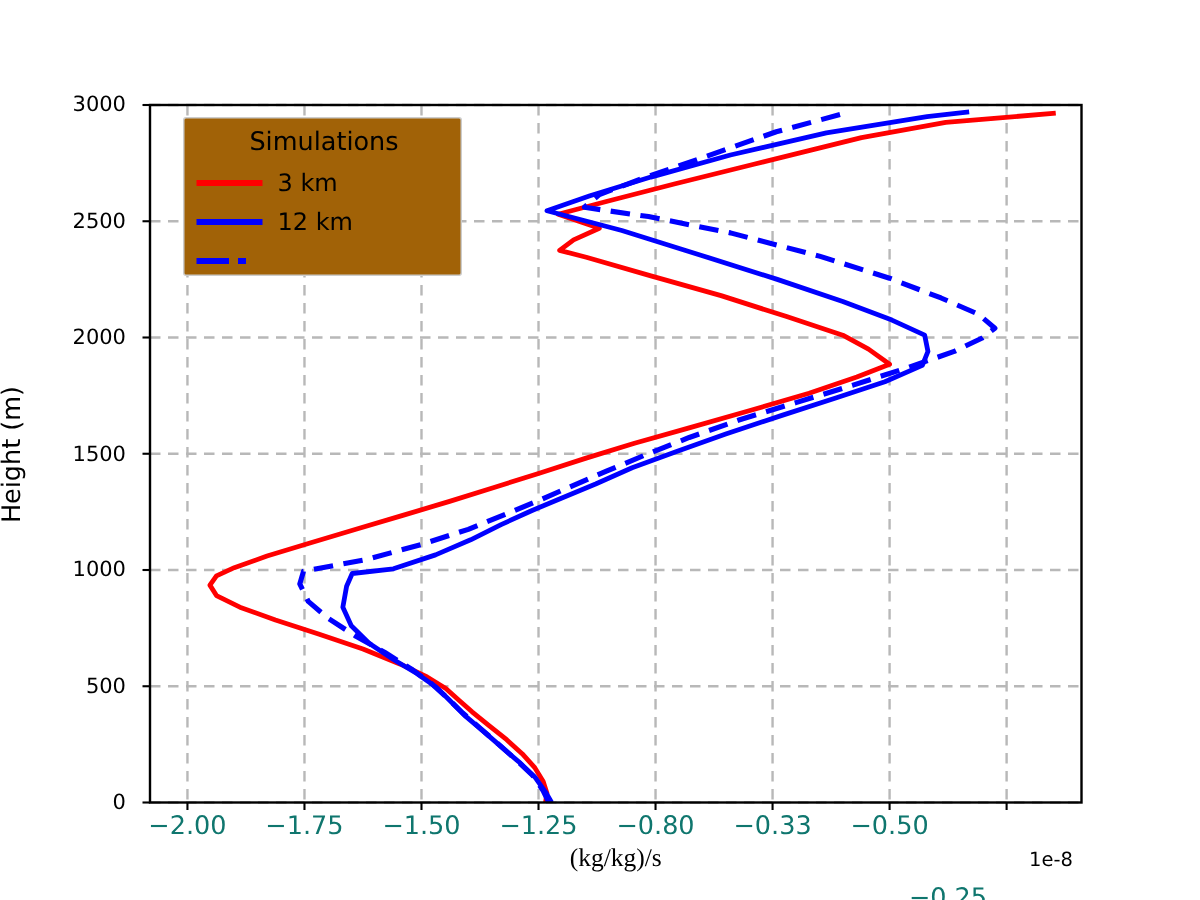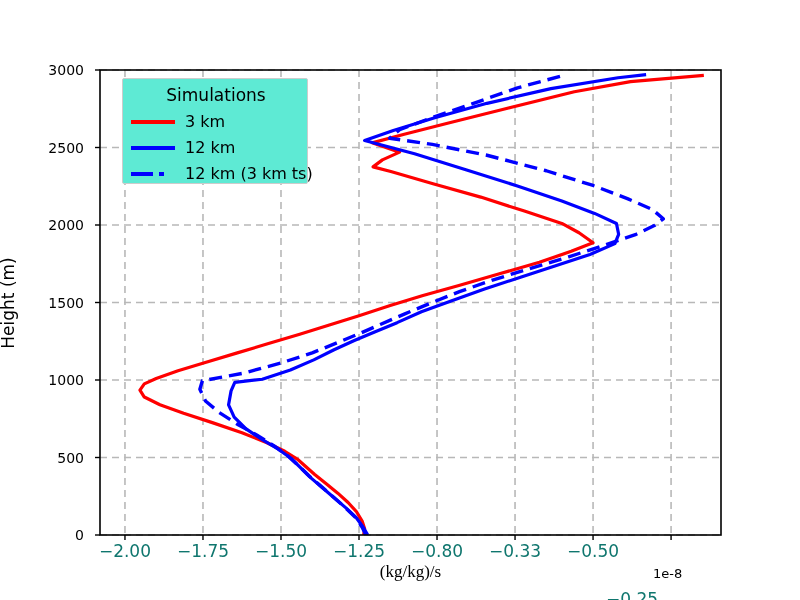--- a/index.html
+++ b/index.html
@@ -47,21 +47,21 @@
     left: 100px;
     top: 562px;
     width: 621px;
     text-align: center;
     font-size: 17px;
     color: #000000;
     font-family: Liberation Serif, serif;
   }
   .xoffset-text {
     position: absolute;
-    left: 653px;
+    left: 686px;
     top: 566px;
     font-size: 13px;
     color: #000000;
   }
   .ytick-label {
     position: absolute;
     right: 0;
     width: 100%;
     text-align: right;
     font-size: 14px;
@@ -78,21 +78,21 @@
     transform: translateX(-50%);
     top: 541px;
     white-space: nowrap;
   }
   .legend-box {
     position: absolute;
     left: 122px;
     top: 78px;
     width: 186px;
     height: 106px;
-    background: #5eead4;
+    background: #a16207;
     border: 1px solid #cccccc;
     border-radius: 2px;
     box-sizing: border-box;
   }
   .legend-title {
     position: absolute;
     left: 0; top: 6px;
     width: 186px;
     text-align: center;
     font-size: 17px;
@@ -214,18 +214,17 @@
         <div class="legend-row" style="top: 32px;">
           <div class="legend-swatch" style="background: rgb(255, 0, 0);"></div>
           <div class="legend-label">3 km</div>
         </div>
         <div class="legend-row" style="top: 58px;">
           <div class="legend-swatch" style="background: rgb(0, 0, 255);"></div>
           <div class="legend-label">12 km</div>
         </div>
         <div class="legend-row" style="top: 84px;">
           <div class="legend-swatch" style="background: linear-gradient(to right, rgb(0, 0, 255) 0px, rgb(0, 0, 255) 22px, transparent 22px, transparent 28px, rgb(0, 0, 255) 28px, rgb(0, 0, 255) 33px, transparent 33px, transparent 100%);"></div>
-          <div class="legend-label">12 km (3 km ts)</div>
         </div>
       </div>
   </div>
 
 </div>
 
 </body></html>

